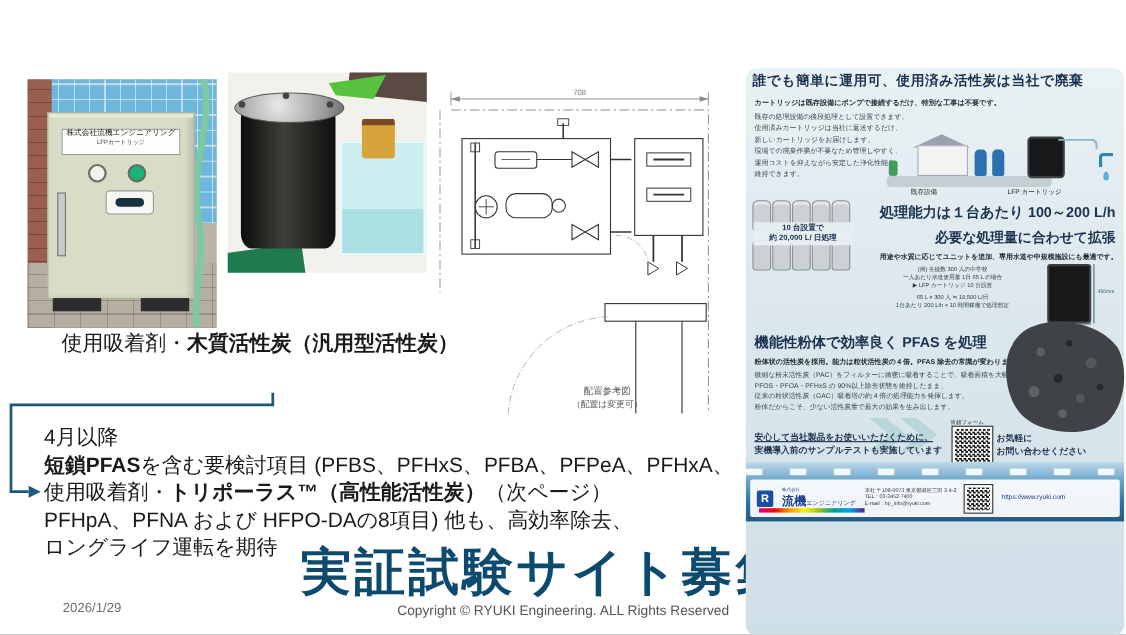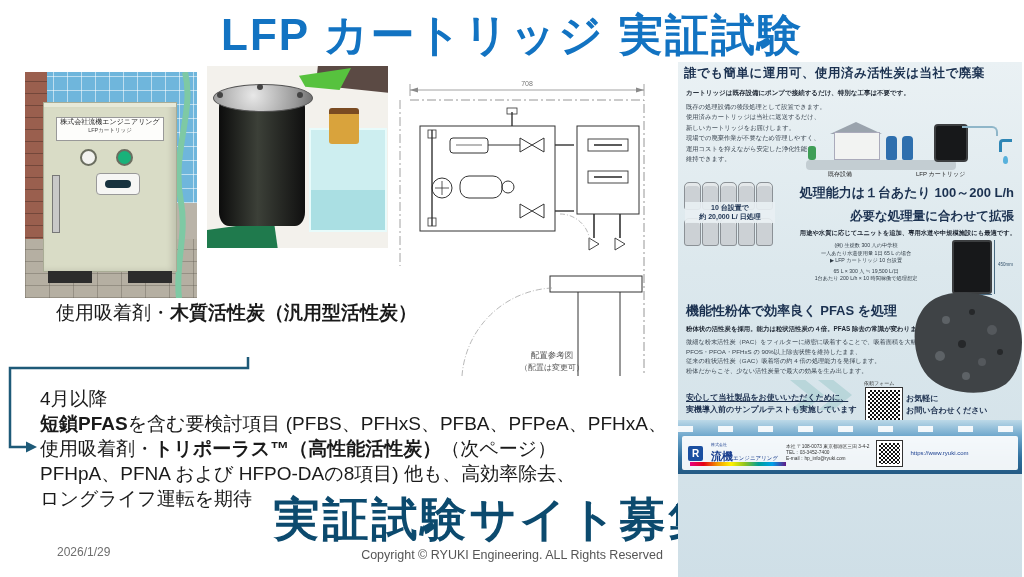--- a/index.html
+++ b/index.html
@@ -74,21 +74,21 @@
 
   
   .foot{font-size:12px;color:#6e6e6e;}
   #foot-date{left:57px;top:545px;}
   #foot-copy{left:0;top:548px;width:1024px;text-align:center;font-size:12.5px;color:#555;}
   #foot-page{left:928px;top:541px;font-size:13px;color:#701a75;}
 
   
   #poster{left:678px;top:62px;width:344px;height:516px;overflow:hidden;
     background:linear-gradient(180deg,#eaf1f4 0%,#dce8ed 40%,#cfdfe7 100%);
-    color:#3a4550;}
+    color:#3a4550;border-radius:10px;}
   .p-navy{color:#1b3150;font-weight:bold;}
   #poster .s1-title{left:6px;top:3px;font-size:12.5px;letter-spacing:.5px;white-space:nowrap;}
   #poster .s1-lead{left:8px;top:27px;font-size:6.5px;font-weight:bold;color:#1c2430;white-space:nowrap;}
   #poster .s1-body{left:8px;top:40px;font-size:6.3px;line-height:10.4px;white-space:nowrap;}
   #poster .illus{left:128px;top:46px;width:208px;height:62px;}
   #poster .illus .plat{position:absolute;left:0;bottom:0;width:150px;height:10px;background:#c3cdd2;border-radius:4px;}
   #poster .illus .house{position:absolute;left:28px;bottom:10px;width:44px;height:26px;background:#f2f3f2;border:1px solid #aab;}
   #poster .illus .roof{position:absolute;left:24px;bottom:36px;width:0;height:0;
     border-left:26px solid transparent;border-right:26px solid transparent;border-bottom:12px solid #9aa3ad;}
   #poster .illus .cyl-b{position:absolute;bottom:10px;width:11px;height:24px;border-radius:4px 4px 2px 2px;background:#2e6fae;}
@@ -142,21 +142,20 @@
     background:linear-gradient(90deg,#e6007e,#e60012,#f39800,#fff100,#8fc31f,#009e96,#00a0e9,#601986);}
   #poster .addr{font-size:4.8px;color:#333;line-height:6.2px;white-space:nowrap;}
   #poster .qr-foot{width:21px;height:21px;flex:0 0 auto;}
   #poster .url{font-size:6px;color:#1a3f8f;white-space:nowrap;}
 </style>
 </head>
 <body>
 
 <div id="slide">
 
-  <div id="main-title" class="abs nosel">LFP カートリッジ 実証試験</div>
 
   <div id="photo1" class="abs">
     <div class="wall"></div>
     <div class="brick"></div>
     <div class="floor"></div>
     <svg class="abs" style="left:140px;top:0;width:32px;height:226px">
       <path d="M20 0 C 30 40, 6 80, 16 130 C 22 165, 10 190, 14 226" stroke="#7ec9a4" stroke-width="6" fill="none"></path>
     </svg>
     <div class="cab">
       <div class="cab-label">

